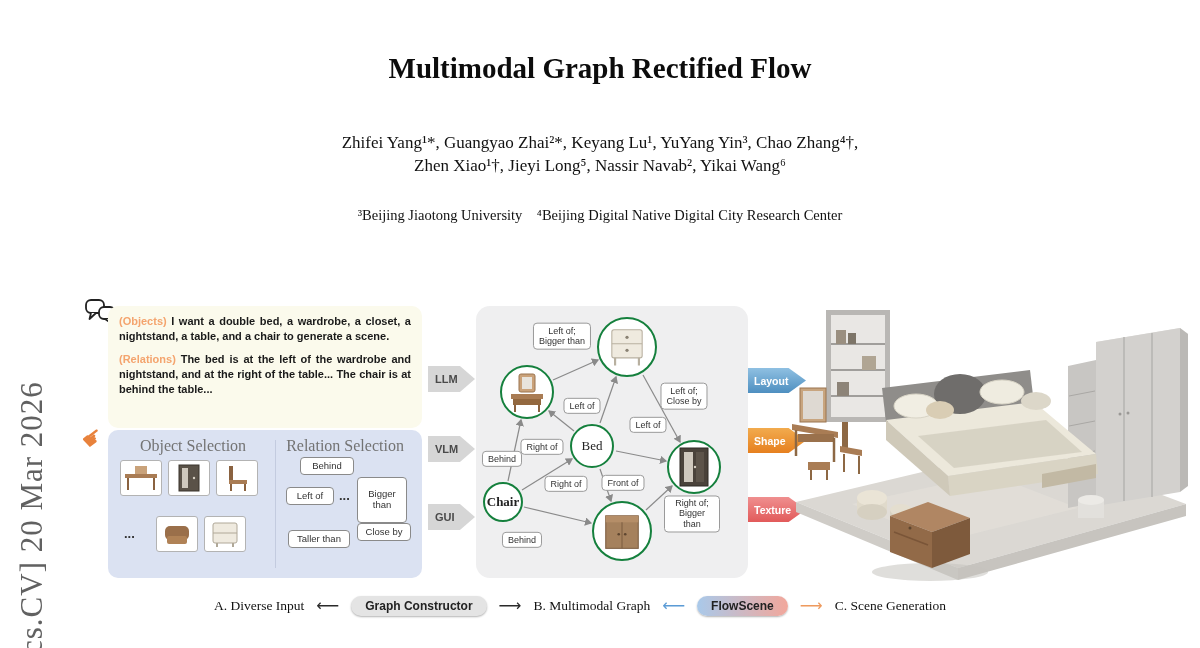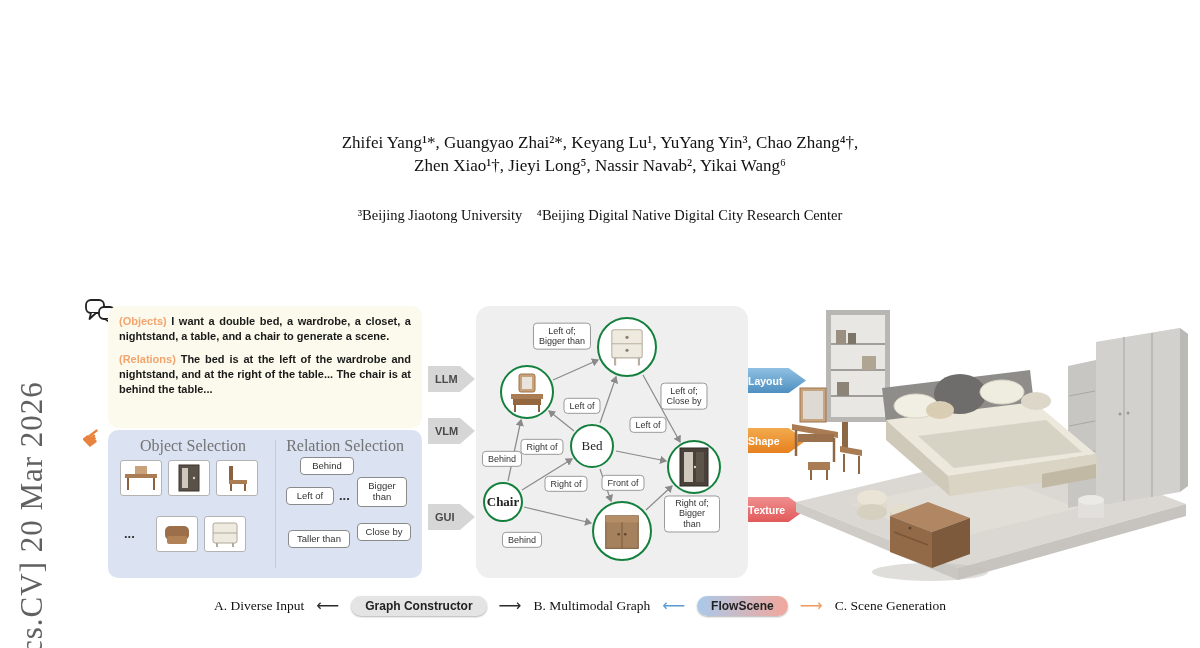--- a/index.html
+++ b/index.html
@@ -71,21 +71,21 @@
   .edge-label{
     position:absolute;transform:translate(-50%,-50%);background:#fff;border:1px solid #9a9a9a;border-radius:4px;
     font-family:"Liberation Sans", sans-serif;font-size:9px;line-height:1.15;color:#333;
     padding:2px 5px;text-align:center;white-space:pre-line;
   }
 
   
   .oarrow{
     position:absolute;left:748px;width:58px;height:25px;color:#fff;
     clip-path:polygon(0 0,70% 0,100% 50%,70% 100%,0 100%);
-    display:flex;align-items:center;box-sizing:border-box;
+    display:flex;align-items:center;padding-left:6px;box-sizing:border-box;
     font-family:"Liberation Sans", sans-serif;font-weight:bold;font-size:10.5px;
   }
   .oarrow.layout{background:linear-gradient(180deg,#8fc0e2,#4e8fc0);}
   .oarrow.shape{background:linear-gradient(180deg,#f2ab4e,#e6801f);}
   .oarrow.texture{background:linear-gradient(180deg,#ef8f8f,#e25a5a);}
 
   
   .scene{position:absolute;left:790px;top:304px;width:402px;height:286px;}
 
   
@@ -106,20 +106,21 @@
   .pill.flow{background:linear-gradient(90deg,#a9c9ea,#f2a79b);}
 </style>
 </head>
 <body>
 
 <div class="page abs" style="inset:0;">
 
   <div class="arxiv">cs.CV]  20 Mar 2026</div>
 
   <div class="title">
+    <div>Multimodal Graph Rectified Flow</div>
   </div>
 
   <div class="authors">
     <div>Zhifei Yang¹*, Guangyao Zhai²*, Keyang Lu¹, YuYang Yin³, Chao Zhang⁴†,</div>
     <div>Zhen Xiao¹†, Jieyi Long⁵, Nassir Navab², Yikai Wang⁶</div>
   </div>
 
   <div class="affils">
     <div>³Beijing Jiaotong University    ⁴Beijing Digital Native Digital City Research Center</div>
   </div>
@@ -177,29 +178,29 @@
       <svg viewBox="0 0 40 32">
           <rect x="8" y="5" width="24" height="20" rx="2" fill="#efeadf" stroke="#b0a898"></rect>
           <line x1="8" y1="15" x2="32" y2="15" stroke="#b0a898"></line>
           <line x1="12" y1="25" x2="12" y2="29" stroke="#b0a898" stroke-width="2"></line>
           <line x1="28" y1="25" x2="28" y2="29" stroke="#b0a898" stroke-width="2"></line>
         </svg>
     </div>
 
     <div class="rel-btn" style="left:192px;top:27px;width:54px;height:18px;">Behind</div>
     <div class="rel-btn" style="left:178px;top:57px;width:48px;height:18px;">Left of</div>
-    <div class="rel-btn" style="left:249px;top:47px;width:50px;height:30px;">Bigger
+    <div class="rel-btn" style="left:249px;top:47px;width:50px;height:46px;">Bigger
 than</div>
     <div class="ell" style="left:231px;top:58px;">...</div>
     <div class="rel-btn" style="left:180px;top:100px;width:62px;height:18px;">Taller than</div>
     <div class="rel-btn" style="left:249px;top:93px;width:54px;height:18px;">Close by</div>
   </div>
 
   <div class="marrow" style="top:366px;">LLM</div>
-  <div class="marrow" style="top:418px;">VLM</div>
+  <div class="marrow" style="top:436px;">VLM</div>
   <div class="marrow" style="top:504px;">GUI</div>
 
   <div class="graph-panel">
     <svg class="edges" width="272" height="272" viewBox="0 0 272 272">
       <defs>
         <marker id="ah" markerWidth="7" markerHeight="7" refX="5" refY="3.5" orient="auto">
             <path d="M0,0 L6,3.5 L0,7 Z" fill="#8a8a8a"></path>
           </marker>
       </defs>
       <g stroke="#8a8a8a" stroke-width="1.2" marker-end="url(#ah)">

